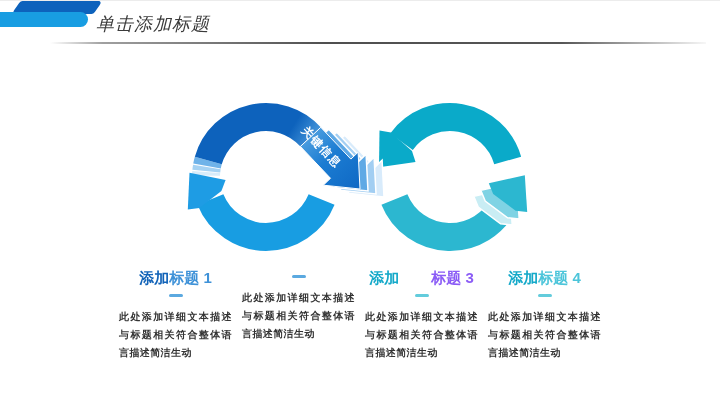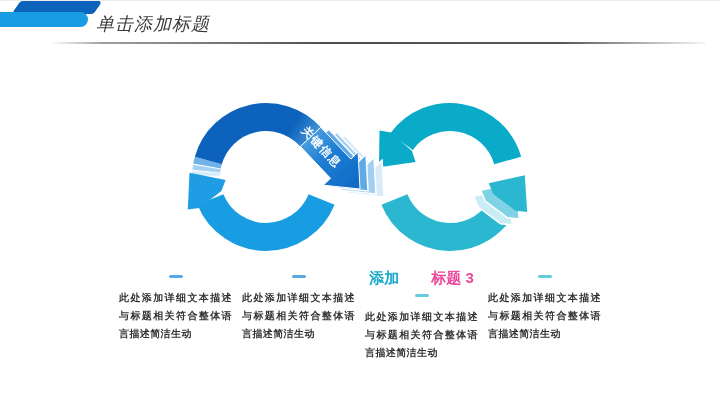--- a/index.html
+++ b/index.html
@@ -94,29 +94,31 @@
     <path d="M120.4,55.5 L150.5,87.3 L143.3,94.2 L180,98 L178.1,61.2 L170.9,68.1 L140.8,36.3 Z" transform="translate(16,5)" fill="#a2cef2" stroke="#ffffff" stroke-width="1.5"></path>
     <path d="M120.4,55.5 L150.5,87.3 L143.3,94.2 L180,98 L178.1,61.2 L170.9,68.1 L140.8,36.3 Z" transform="translate(8,2)" fill="#5fa9e5" stroke="#ffffff" stroke-width="1.5"></path>
     <path d="M120.4,55.5 L150.5,87.3 L143.3,94.2 L180,98 L178.1,61.2 L170.9,68.1 L140.8,36.3 Z" fill="url(#gs)" stroke="#ffffff" stroke-width="1"></path>
     <text transform="translate(121,40) rotate(46.5)" font-size="11.5" font-weight="bold" fill="#ffffff" letter-spacing="1.5">关键信息</text>
   </g>
 </svg>
 </div>
 
 <div class="cols">
   <div class="col">
+    <div class="col-title"><span style="color: rgb(18, 99, 184);">添加</span><span style="color: rgb(63, 146, 216);">标题 1</span></div>
     <span class="col-dash" style="background-color: rgb(91, 169, 224);"></span>
     <div class="col-body">此处添加详细文本描述与标题相关符合整体语言描述简洁生动</div>
   </div>
   <div class="col">
     <span class="col-dash" style="background-color: rgb(91, 169, 224);"></span>
     <div class="col-body">此处添加详细文本描述与标题相关符合整体语言描述简洁生动</div>
   </div>
   <div class="col">
-    <div class="col-title"><span style="color: rgb(20, 169, 201);">添加</span><span style="color: #ec4899; margin-left: 32px;">标题 3</span></div>
+    <div class="col-title"><span style="color: rgb(20, 169, 201);">添加</span><span style="color: #8b5cf6; margin-left: 32px;">标题 3</span></div>
     <span class="col-dash" style="background-color: rgb(99, 204, 220);"></span>
     <div class="col-body">此处添加详细文本描述与标题相关符合整体语言描述简洁生动</div>
   </div>
   <div class="col">
+    <div class="col-title"><span style="color: rgb(20, 169, 201);">添加</span><span style="color: rgb(76, 197, 218);">标题 4</span></div>
     <span class="col-dash" style="background-color: rgb(99, 204, 220);"></span>
     <div class="col-body">此处添加详细文本描述与标题相关符合整体语言描述简洁生动</div>
   </div>
 </div>
 
 </body></html>

